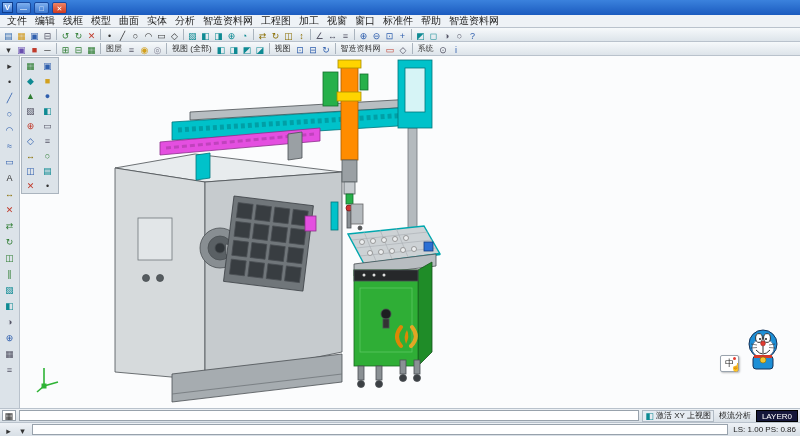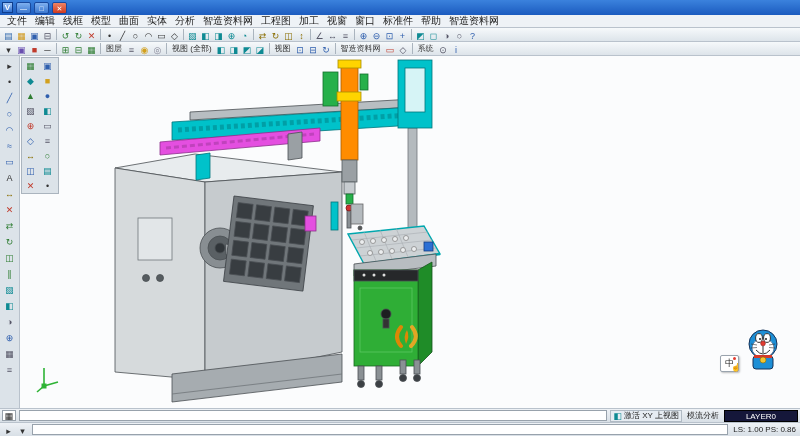--- a/index.html
+++ b/index.html
@@ -33,21 +33,21 @@
   .imechip{width:19px;height:17px;background:#fff;border:1px solid #9aa4ae;border-radius:2px;box-shadow:1px 1px 2px rgba(0,0,0,.25);font-size:9px;text-align:center;line-height:15px;color:#222;position:relative;}
   .imechip .dot{position:absolute;right:2px;top:1px;width:3px;height:3px;background:#e23c30;border-radius:50%;}
   .imechip .hand{position:absolute;right:-3px;bottom:-4px;font-size:8px;color:#111;}
   
   .statusrow{height:14px;background:linear-gradient(#eef2f6,#d8dfe6);border-top:1px solid #b9c2cc;display:flex;align-items:center;padding:0 2px;gap:3px;font-size:8px;color:#222;}
   .snapbox{width:14px;height:11px;border:1px solid #98a2ac;background:#fff;line-height:10px;}
   .msgfield{flex:1;height:11px;background:#fff;border:1px solid #98a2ac;}
   .chip{white-space:nowrap;padding:0 2px;}
   .viewchip{display:flex;align-items:center;gap:2px;border:1px solid #b0bac4;background:#e6ecf2;height:12px;}
   .miniicon{color:#0e8a93;font-size:9px;}
-  .layerchip{background:#15173a;color:#fff;padding:0 21px;height:12px;line-height:12px;border:1px solid #000;}
+  .layerchip{background:#15173a;color:#fff;padding:0 5px;height:12px;line-height:12px;border:1px solid #000;}
   .coords{display:flex;align-items:center;gap:3px;white-space:nowrap;padding-right:2px;}
   .bullet{color:#2f5fae;font-size:7px;}
   .coord-y{color:#d40000;font-weight:bold;}
   .cmdbtns{display:flex;gap:1px;}
   .cmdinput{flex:1;height:11px;border:1px solid #98a2ac;background:#fff;font-size:9px;padding:0 2px;font-family:"Liberation Sans",sans-serif;}
 </style>
 </head>
 <body>
 
 <div class="titlebar">

